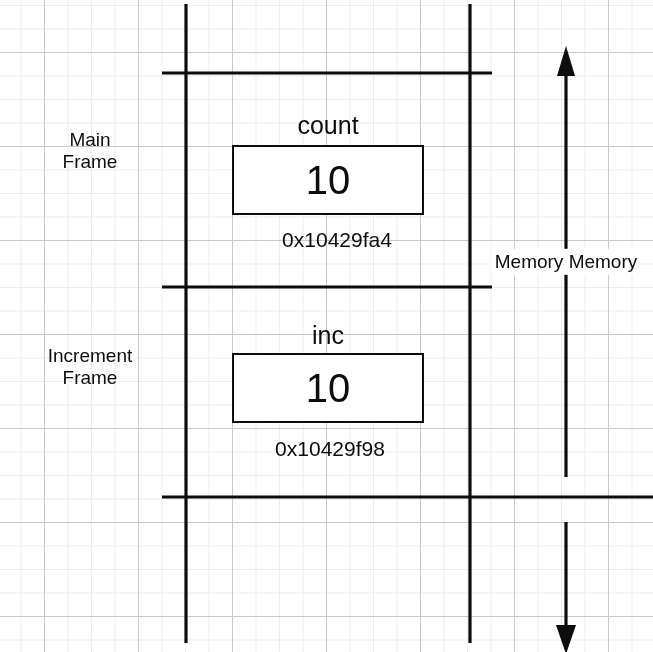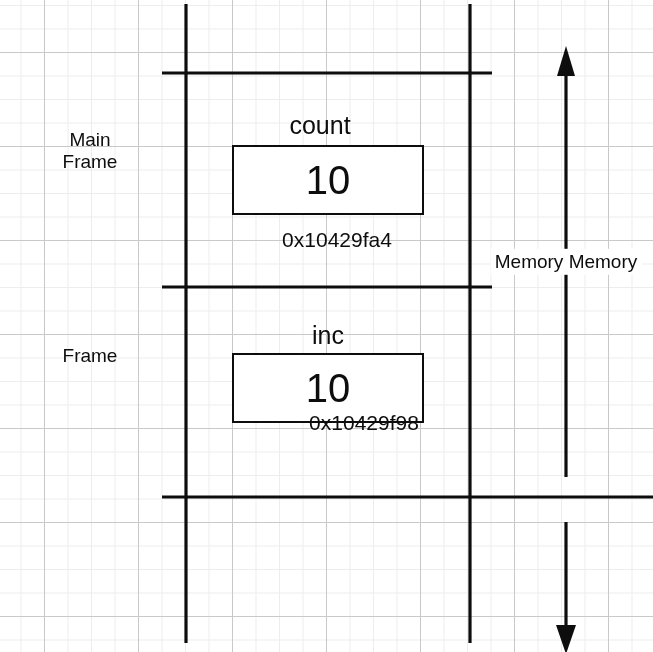--- a/index.html
+++ b/index.html
@@ -97,36 +97,37 @@
 
     <line x1="566" y1="522" x2="566" y2="636" stroke="#0d0d0d" stroke-width="3.2"></line>
     <polygon points="566,654 556,625 576,625" fill="#0d0d0d"></polygon>
   </svg>
 
   <div class="txt frame-label" style="left:90px; top:129px;">
     <div>Main</div>
     <div>Frame</div>
   </div>
 
-  <div class="txt var-name" style="left:320px; top:126px;">count</div>
+  <div class="txt var-name" style="left:328px; top:126px;">count</div>
 
   <div class="cell-value" style="left:232px; top:145px; width:192px; height:70px;">
     <span>10</span>
   </div>
 
   <div class="txt var-addr" style="left:337px; top:240px;">0x10429fa4</div>
 
   <div class="txt frame-label" style="left:90px; top:345px;">
+    <div>Increment</div>
     <div>Frame</div>
   </div>
 
   <div class="txt var-name" style="left:328px; top:336px;">inc</div>
 
   <div class="cell-value" style="left:232px; top:353px; width:192px; height:70px;">
     <span>10</span>
   </div>
 
-  <div class="txt var-addr" style="left:330px; top:423px;margin-left:34px;">0x10429f98</div>
+  <div class="txt var-addr" style="left:330px; top:449px;">0x10429f98</div>
 
   <div class="txt mem-label" style="left:566px; top:262px;">Memory Memory</div>
 
 
 </div>
 
 </body></html>

